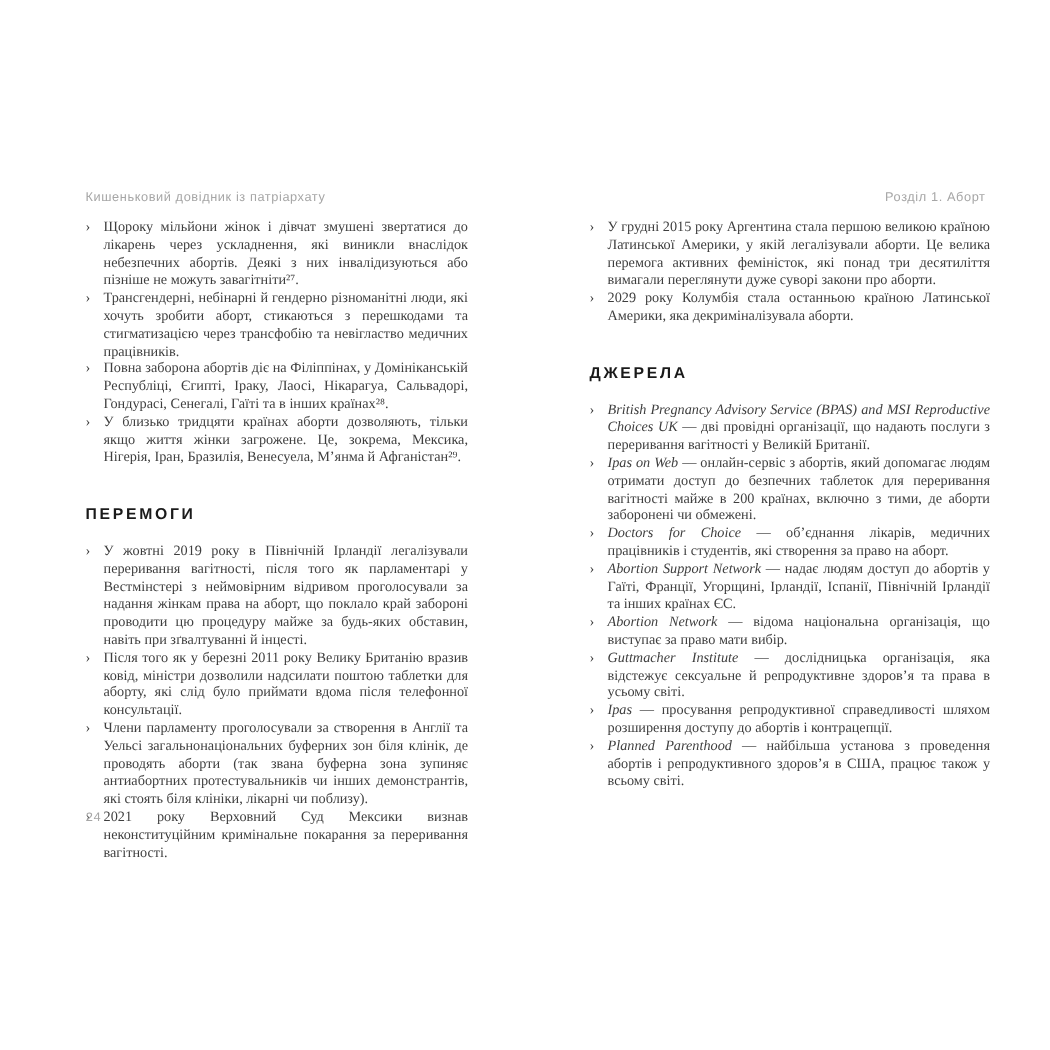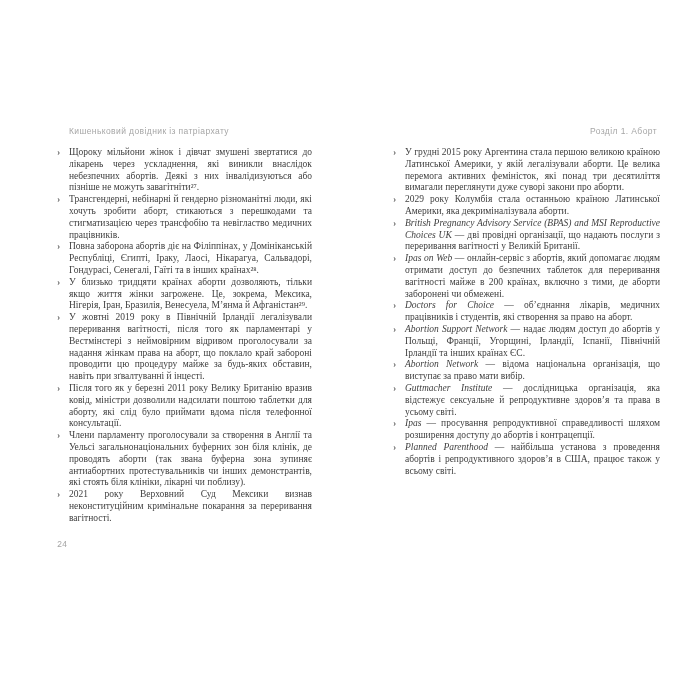--- a/index.html
+++ b/index.html
@@ -18,21 +18,21 @@
   }
   .running-head {
     position: absolute;
     top: 126px;
     font-family: "Liberation Sans", sans-serif;
     font-size: 8.5px;
     letter-spacing: 0.4px;
     color: #a6a6a6;
     white-space: nowrap;
   }
-  .running-head.left { left: 57px; margin-left: 12px; }
+  .running-head.left { left: 57px; }
   .running-head.right { right: 43px; }
 
   .col {
     position: absolute;
     top: 147px;
     font-size: 9.5px;
     line-height: 11.8px;
   }
   .col.left  { left: 57px;  width: 255px; }
   .col.right { left: 393px; width: 267px; }
@@ -92,20 +92,21 @@
         <div class="item">
           <span class="bullet">›</span>
           <div class="itext">Повна заборона абортів діє на Філіппінах, у Домініканській Республіці, Єгипті, Іраку, Лаосі, Нікарагуа, Сальвадорі, Гондурасі, Сенегалі, Гаїті та в інших країнах²⁸.</div>
         </div>
         <div class="item">
           <span class="bullet">›</span>
           <div class="itext">У близько тридцяти країнах аборти дозволяють, тільки якщо життя жінки загрожене. Це, зокрема, Мексика, Нігерія, Іран, Бразилія, Венесуела, М’янма й Афганістан²⁹.</div>
         </div>
       </div>
 
+    <div class="section-heading">ПЕРЕМОГИ</div>
 
     <div class="list">
         <div class="item">
           <span class="bullet">›</span>
           <div class="itext">У жовтні 2019 року в Північній Ірландії легалізували переривання вагітності, після того як парламентарі у Вестмінстері з неймовірним відривом проголосували за надання жінкам права на аборт, що поклало край забороні проводити цю процедуру майже за будь-яких обставин, навіть при зґвалтуванні й інцесті.</div>
         </div>
         <div class="item">
           <span class="bullet">›</span>
           <div class="itext">Після того як у березні 2011 року Велику Британію вразив ковід, міністри дозволили надсилати поштою таблетки для аборту, які слід було приймати вдома після телефонної консультації.</div>
         </div>
@@ -125,37 +126,38 @@
         <div class="item">
           <span class="bullet">›</span>
           <div class="itext">У грудні 2015 року Аргентина стала першою великою країною Латинської Америки, у якій легалізували аборти. Це велика перемога активних феміністок, які понад три десятиліття вимагали переглянути дуже суворі закони про аборти.</div>
         </div>
         <div class="item">
           <span class="bullet">›</span>
           <div class="itext">2029 року Колумбія стала останньою країною Латинської Америки, яка декриміналізувала аборти.</div>
         </div>
       </div>
 
+    <div class="section-heading">ДЖЕРЕЛА</div>
 
     <div class="list">
         <div class="item">
           <span class="bullet">›</span>
           <div class="itext"><span class="src-name">British Pregnancy Advisory Service (BPAS) and MSI Reproductive Choices UK </span><span>— дві провідні організації, що надають послуги з переривання вагітності у Великій Британії.</span></div>
         </div>
         <div class="item">
           <span class="bullet">›</span>
           <div class="itext"><span class="src-name">Ipas on Web </span><span>— онлайн-сервіс з абортів, який допомагає людям отримати доступ до безпечних таблеток для переривання вагітності майже в 200 країнах, включно з тими, де аборти заборонені чи обмежені.</span></div>
         </div>
         <div class="item">
           <span class="bullet">›</span>
           <div class="itext"><span class="src-name">Doctors for Choice </span><span>— об’єднання лікарів, медичних працівників і студентів, які створення за право на аборт.</span></div>
         </div>
         <div class="item">
           <span class="bullet">›</span>
-          <div class="itext"><span class="src-name">Abortion Support Network </span><span>— надає людям доступ до абортів у Польщі, Франції, Угорщині, Ірландії, Іспанії, Північній Ірландії та інших країнах ЄС.</span></div>
+          <div class="itext"><span class="src-name">Abortion Support Network </span><span>— надає людям доступ до абортів у Гаїті, Франції, Угорщині, Ірландії, Іспанії, Північній Ірландії та інших країнах ЄС.</span></div>
         </div>
         <div class="item">
           <span class="bullet">›</span>
           <div class="itext"><span class="src-name">Abortion Network </span><span>— відома національна організація, що виступає за право мати вибір.</span></div>
         </div>
         <div class="item">
           <span class="bullet">›</span>
           <div class="itext"><span class="src-name">Guttmacher Institute </span><span>— дослідницька організація, яка відстежує сексуальне й репродуктивне здоров’я та права в усьому світі.</span></div>
         </div>
         <div class="item">

